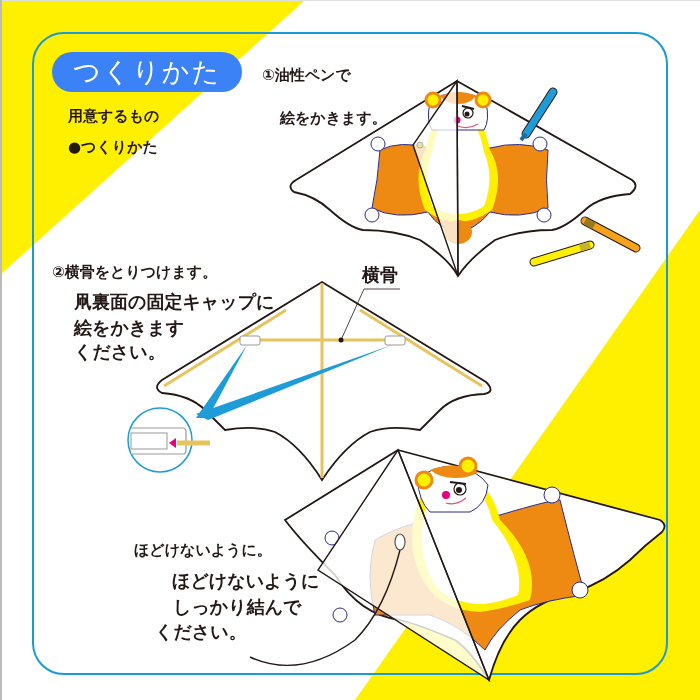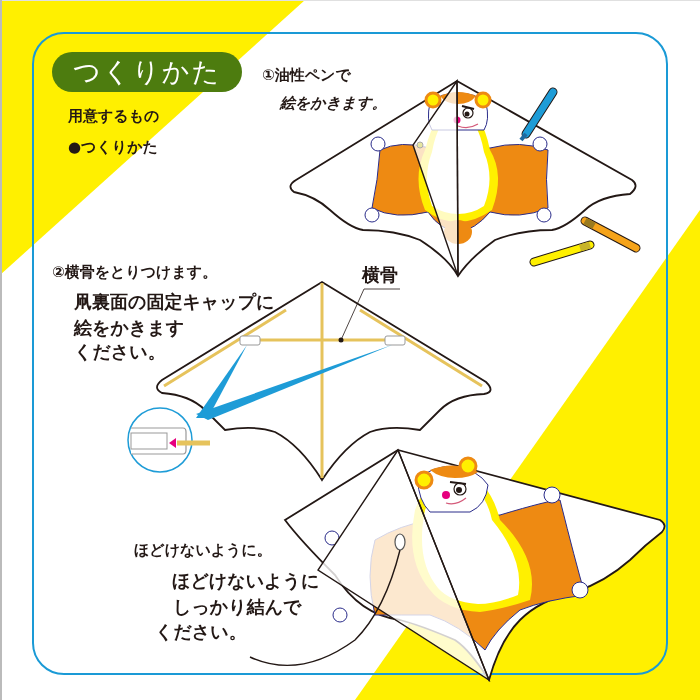--- a/index.html
+++ b/index.html
@@ -2,21 +2,21 @@
 <html><head>
 <meta charset="utf-8">
 <style>
   html, body { margin: 0; padding: 0; }
   body { width: 700px; height: 700px; position: relative; overflow: hidden; background: #ffffff;
          font-family: "DejaVu Sans", sans-serif; color: #231815; }
   .bg { position: absolute; left: 0; top: 0; width: 700px; height: 700px; }
   .frame { position: absolute; left: 32px; top: 32px; width: 636px; height: 643px;
            border: 2px solid #1a9ad6; border-radius: 32px; box-sizing: border-box; }
   .title-pill { position: absolute; left: 52px; top: 52px; width: 190px; height: 40px;
-                background: #4d7c0f; border-radius: 20px; color: #fff; font-size: 27px;
+                background: #3b82f6; border-radius: 20px; color: #fff; font-size: 27px;
                 line-height: 40px; text-align: center; letter-spacing: 2px; }
   .txt { position: absolute; font-size: 15px; font-weight: bold; line-height: 26px; white-space: nowrap; }
   .txt.sm { font-size: 18px; line-height: 25px; }
   .ill { position: absolute; left: 0; top: 0; width: 700px; height: 700px; }
 </style>
 </head>
 <body>
 
 <svg class="bg" viewBox="0 0 700 700">
   <polygon points="0,0 305,0 0,275" fill="#fff000"></polygon>
@@ -26,21 +26,21 @@
 </svg>
 
 <div class="frame"></div>
 
 <div class="title-pill">つくりかた</div>
 
 <div class="txt" style="left:68px; top:103px;">用意するもの</div>
 <div class="txt" style="left:68px; top:134px;">●つくりかた</div>
 
 <div class="txt" style="left:262px; top:62px;">①油性ペンで</div>
-<div class="txt" style="left:280px; top:90px;font-style:italic;">絵をかきます。</div>
+<div class="txt" style="left:280px; top:105px;">絵をかきます。</div>
 
 <div class="txt" style="left:52px; top:259px;">②横骨をとりつけます。</div>
 <div class="txt sm" style="left:74px; top:291px;font-family:Liberation Mono, monospace;">凧裏面の固定キャップに</div>
 <div class="txt sm" style="left:74px; top:315px;">絵をかきます</div>
 <div class="txt sm" style="left:74px; top:339px;">ください。</div>
 <div class="txt sm" style="left:362px; top:262px;">横骨</div>
 
 <div class="txt" style="left:134px; top:537px;">ほどけないように。</div>
 <div class="txt sm" style="left:155px; top:568px;margin-left:17px;">ほどけないように</div>
 <div class="txt sm" style="left:140px; top:594px;margin-left:33px;">しっかり結んで</div>

